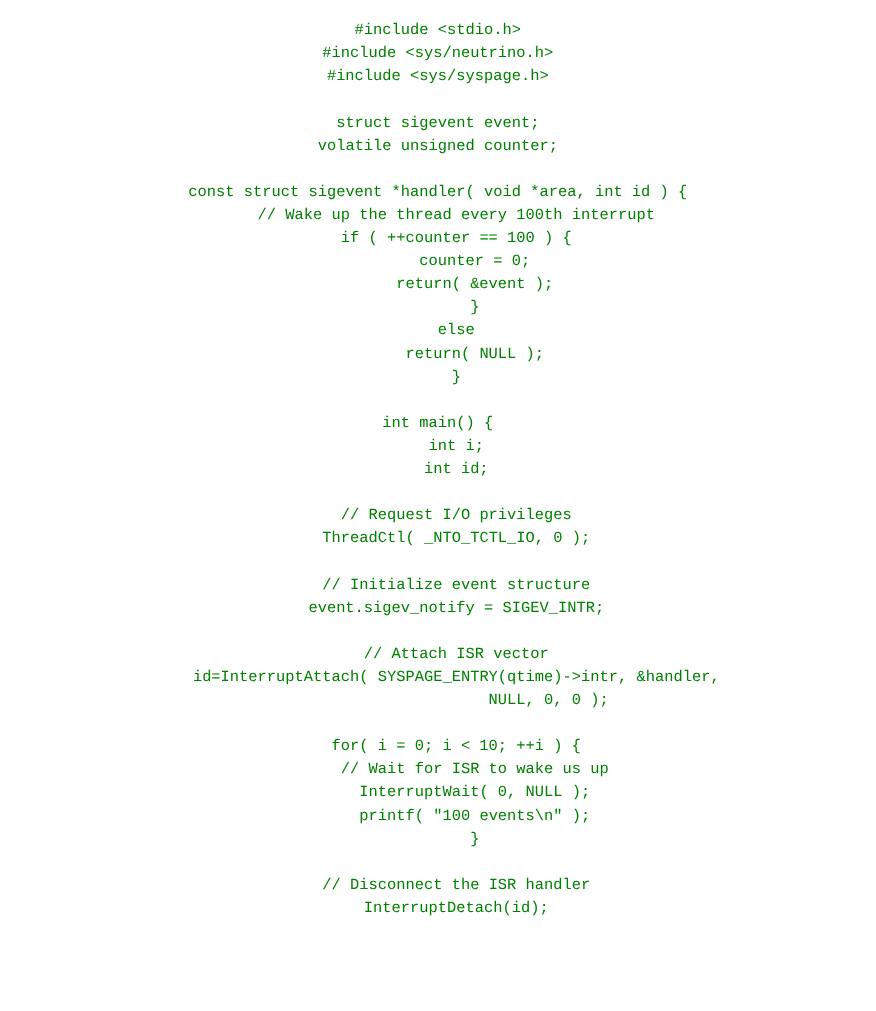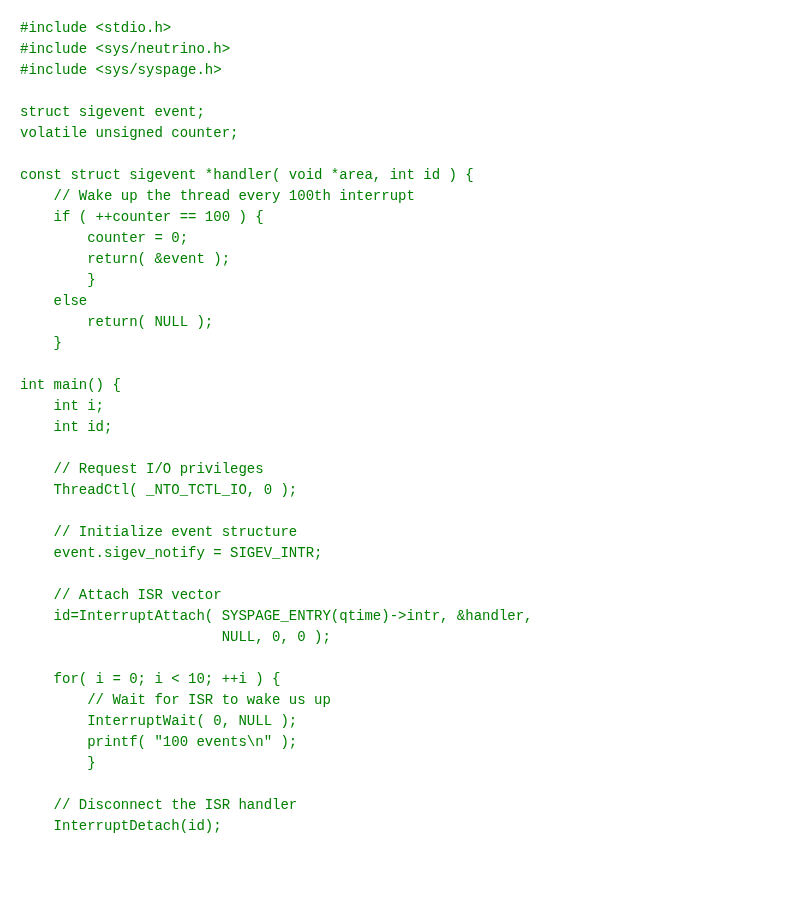--- a/index.html
+++ b/index.html
@@ -1,18 +1,19 @@
 <!DOCTYPE html>
 <html><head>
   <meta charset="utf-8">
   <style>
     * {
       margin: 0;
       padding: 0;
       box-sizing: border-box;
+      text-align: center;
     }
 
     body {
       background-color: #ffffff;
       width: 796px;
       min-height: 919px;
       font-family: 'Courier New', Courier, monospace;
       font-size: 14px;
       line-height: 1.5;
       color: #008000;

